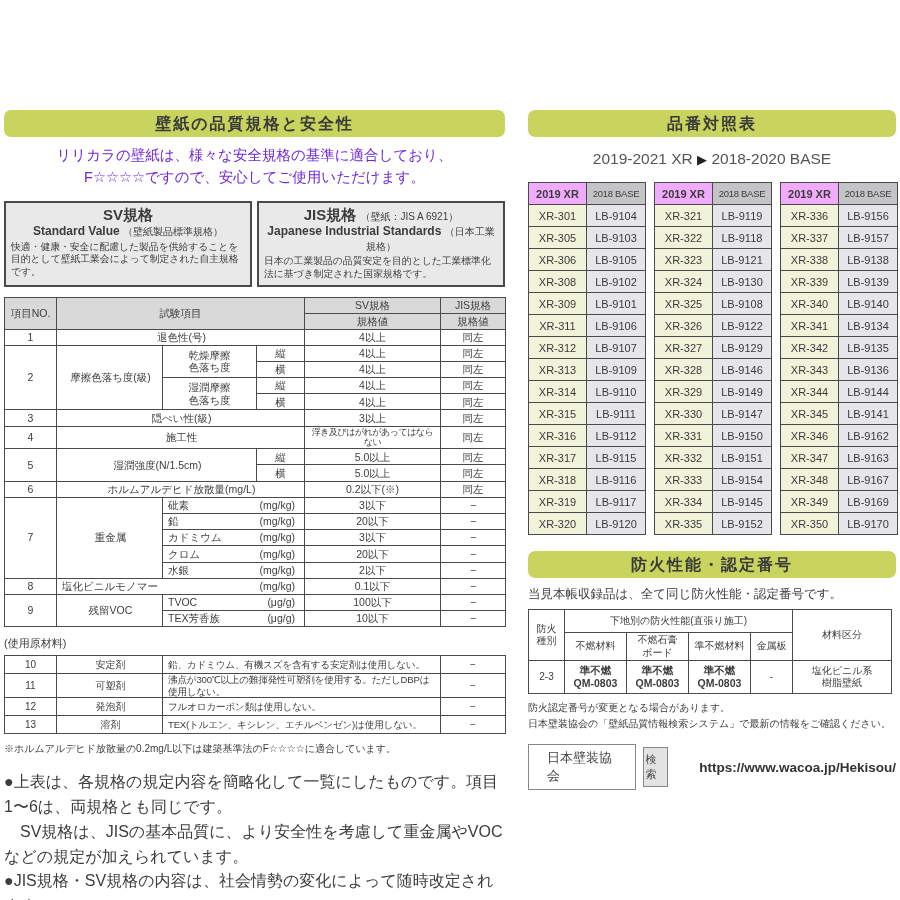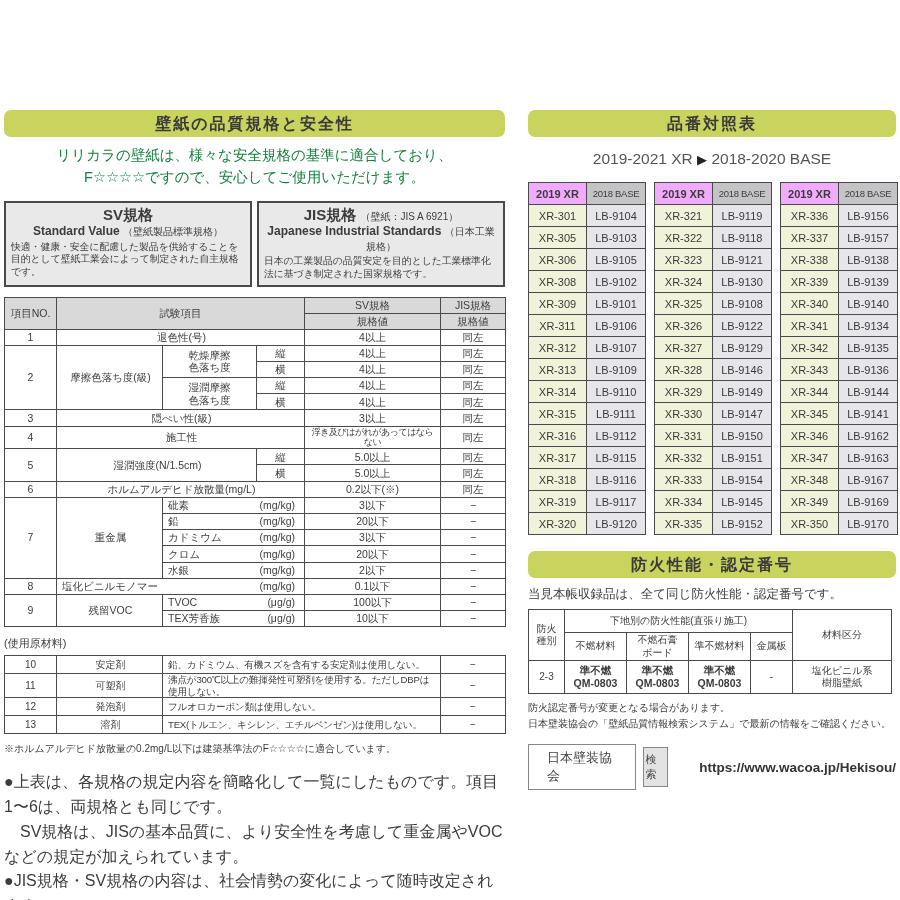--- a/index.html
+++ b/index.html
@@ -8,21 +8,21 @@
     font-family:"Liberation Sans",sans-serif;color:#3c3c3c;
     -webkit-font-smoothing:antialiased;
   }
   .col-left{position:absolute;left:4px;top:110px;width:501px;}
   .col-right{position:absolute;left:528px;top:110px;width:368px;}
 
   .bar{
     background:#c8d45e;border-radius:7px;height:27px;line-height:27px;
     text-align:center;font-weight:bold;font-size:16px;color:#3a3a3a;letter-spacing:2px;
   }
-  .intro{margin-top:8px;text-align:center;font-size:14.5px;color:#15803d;line-height:1.5;}
+  .intro{margin-top:8px;text-align:center;font-size:14.5px;color:#6d28d9;line-height:1.5;}
 
   .std-boxes{display:flex;gap:5px;margin-top:12px;}
   .std-box{
     flex:1;border:2px solid #4a4a4a;background:#e9e9e9;
     padding:3px 5px 4px 5px;box-sizing:border-box;
   }
   .std-title{text-align:center;font-weight:bold;font-size:15px;line-height:1.25;}
   .std-note{font-size:10px;font-weight:normal;}
   .std-sub{text-align:center;font-size:12px;font-weight:bold;line-height:1.2;}
   .std-sub .std-note{font-weight:normal;}

